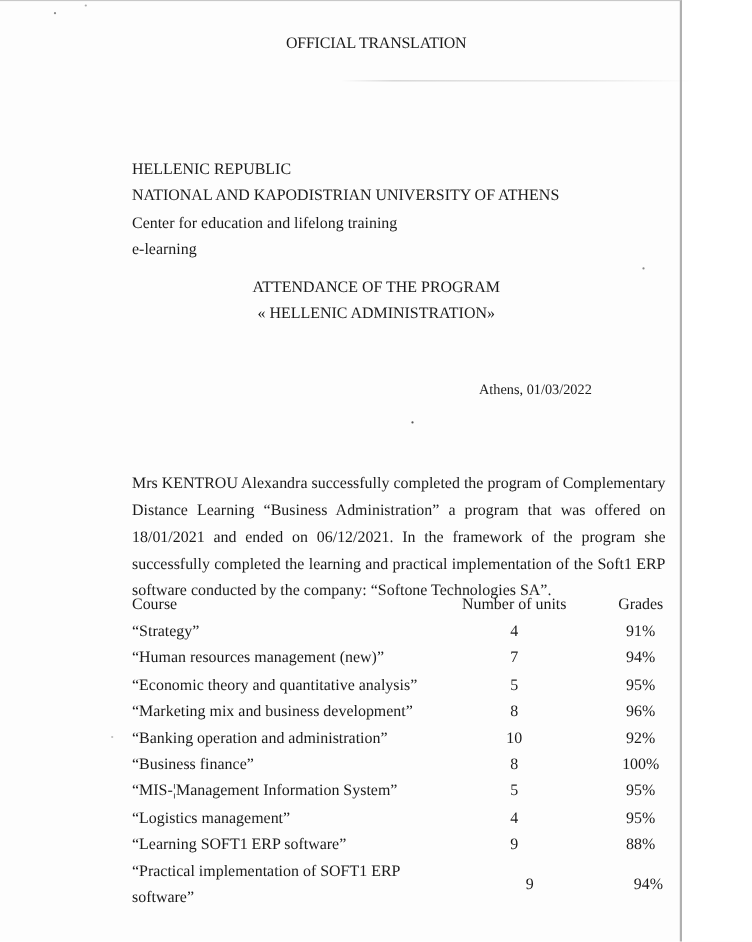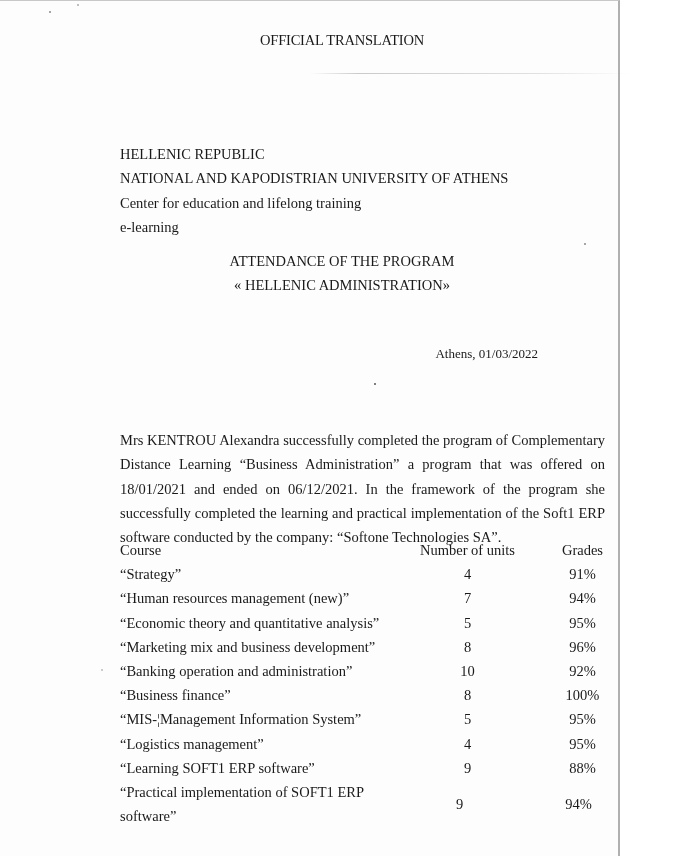--- a/index.html
+++ b/index.html
@@ -186,18 +186,18 @@
       <div class="col-course">“Logistics management”</div>
       <div class="col-units">4</div>
       <div class="col-grade">95%</div>
     </div>
     <div class="row">
       <div class="col-course">“Learning SOFT1 ERP software”</div>
       <div class="col-units">9</div>
       <div class="col-grade">88%</div>
     </div>
     <div class="row">
-      <div class="col-course" style="width:250px;margin-right:22px;">“Practical implementation of SOFT1 ERP software”</div>
+      <div class="col-course" style="width:250px;margin-right:44px;">“Practical implementation of SOFT1 ERP software”</div>
       <div class="col-units">9</div>
       <div class="col-grade">94%</div>
     </div>
   </div>
 </div>
 
 </body></html>

